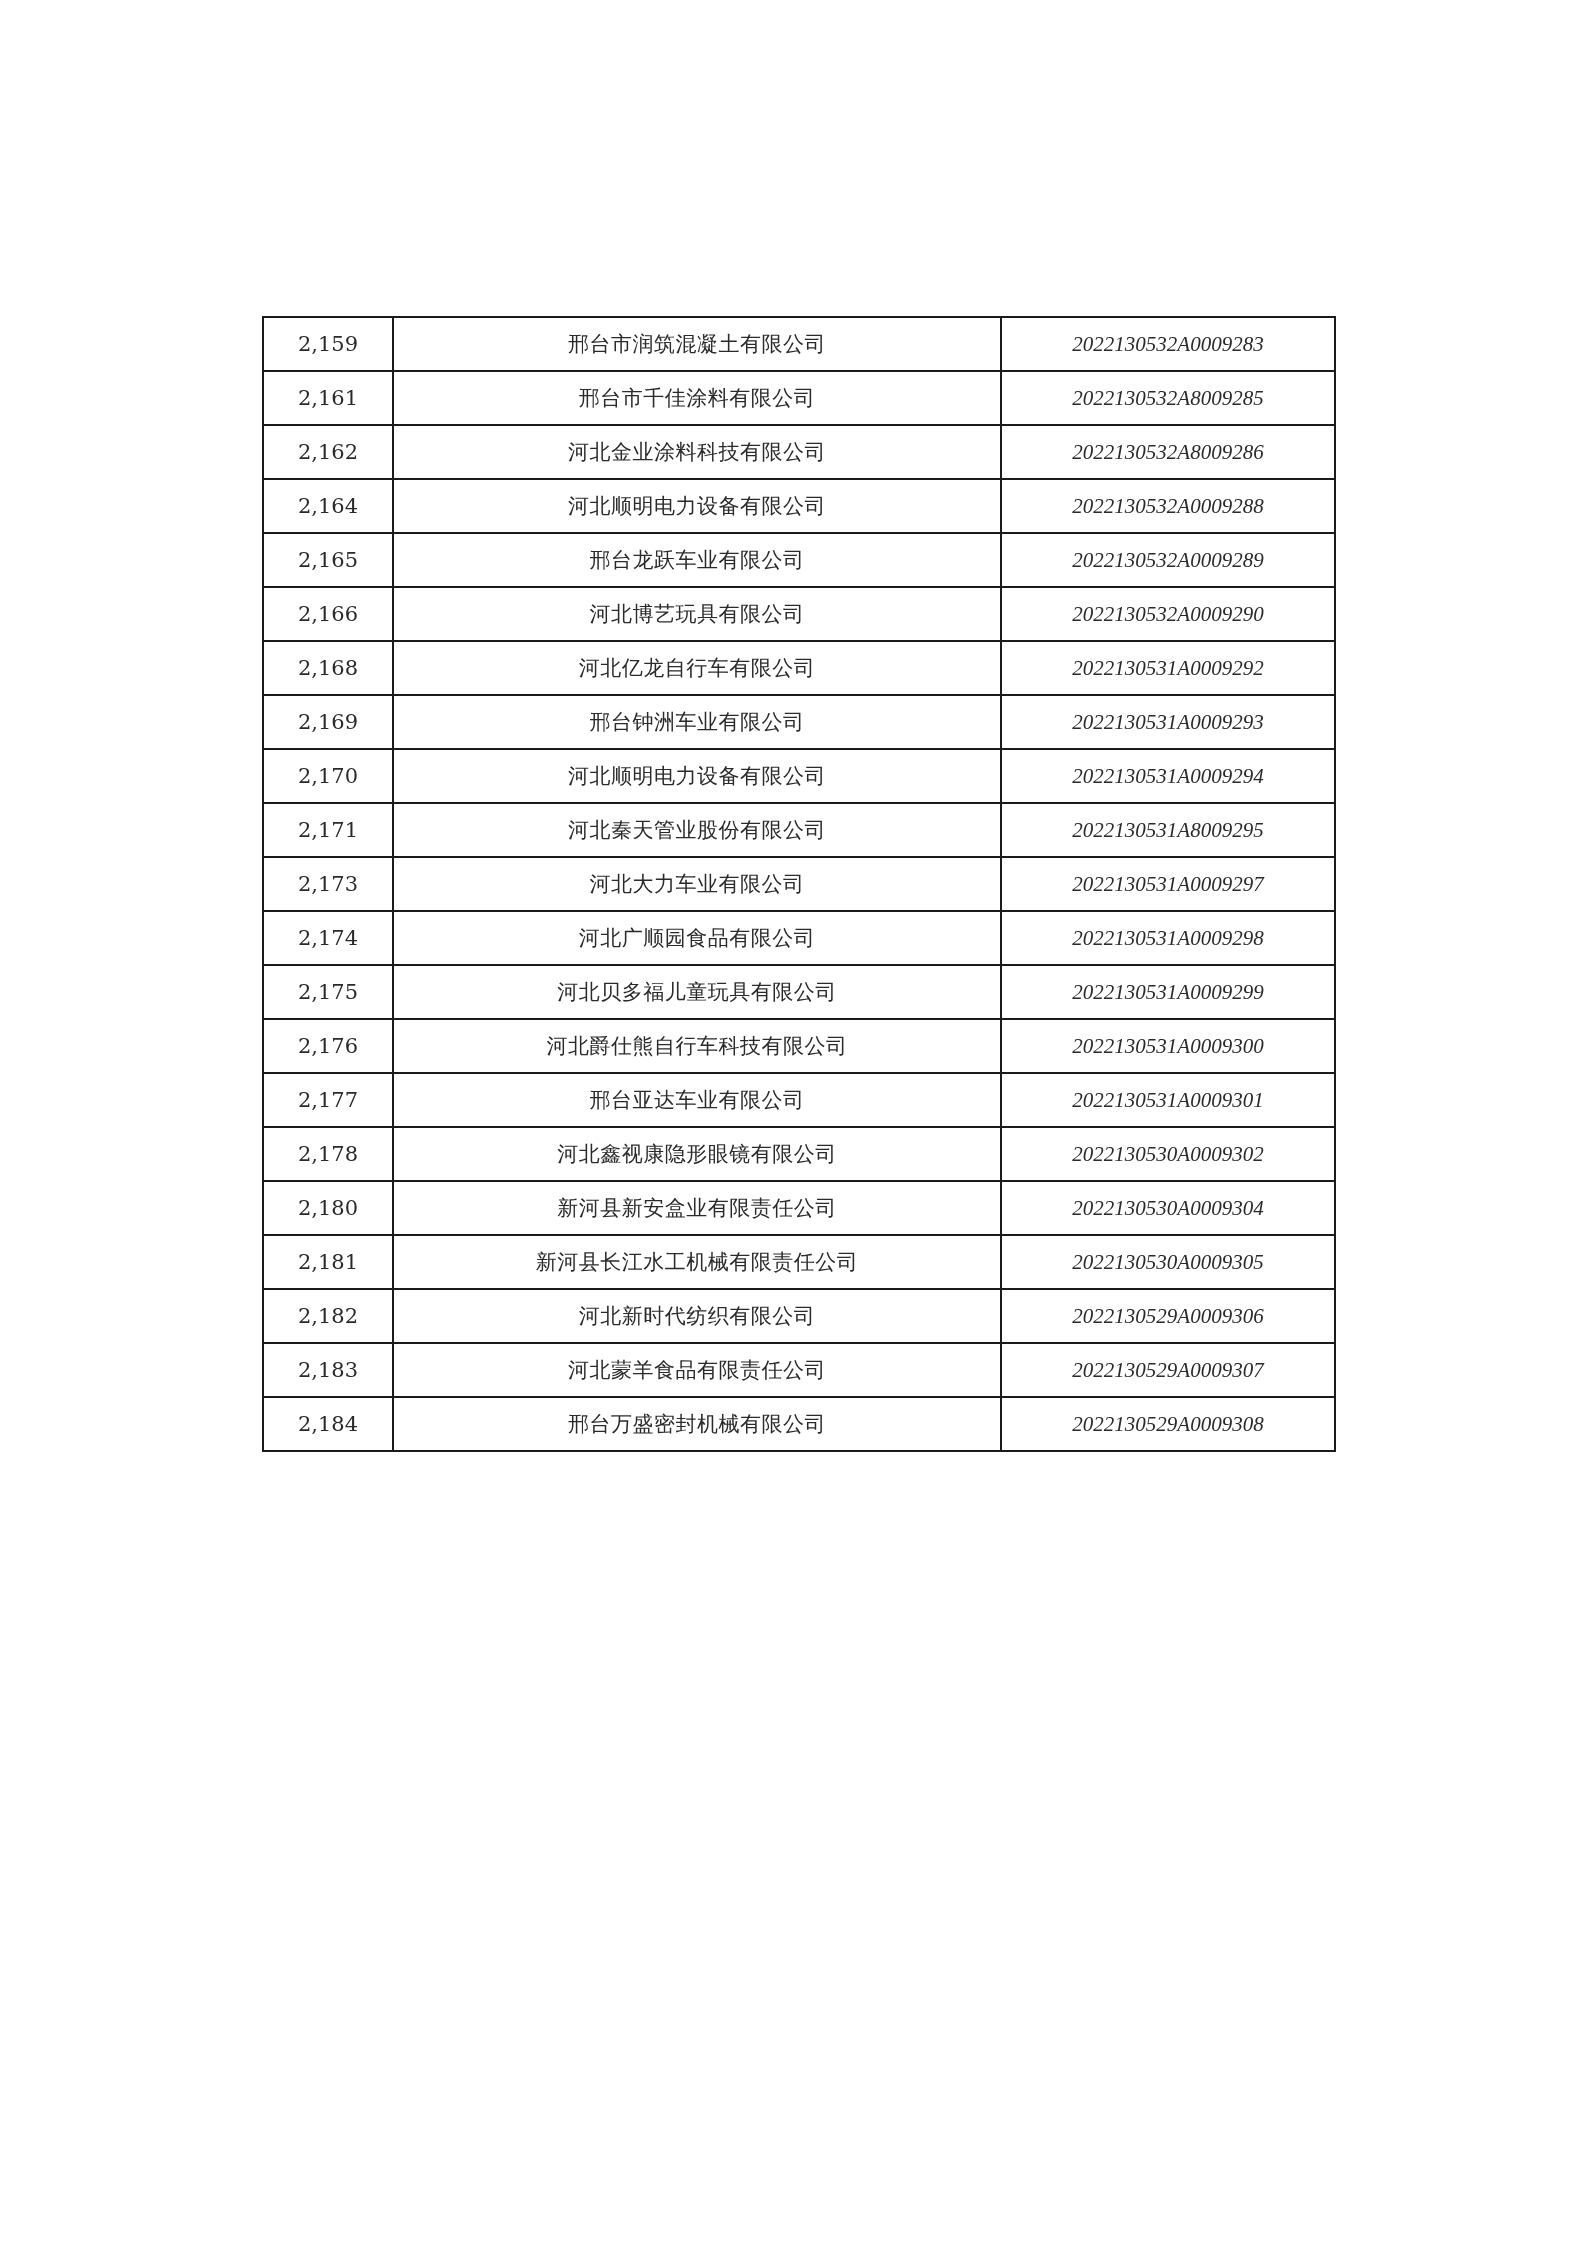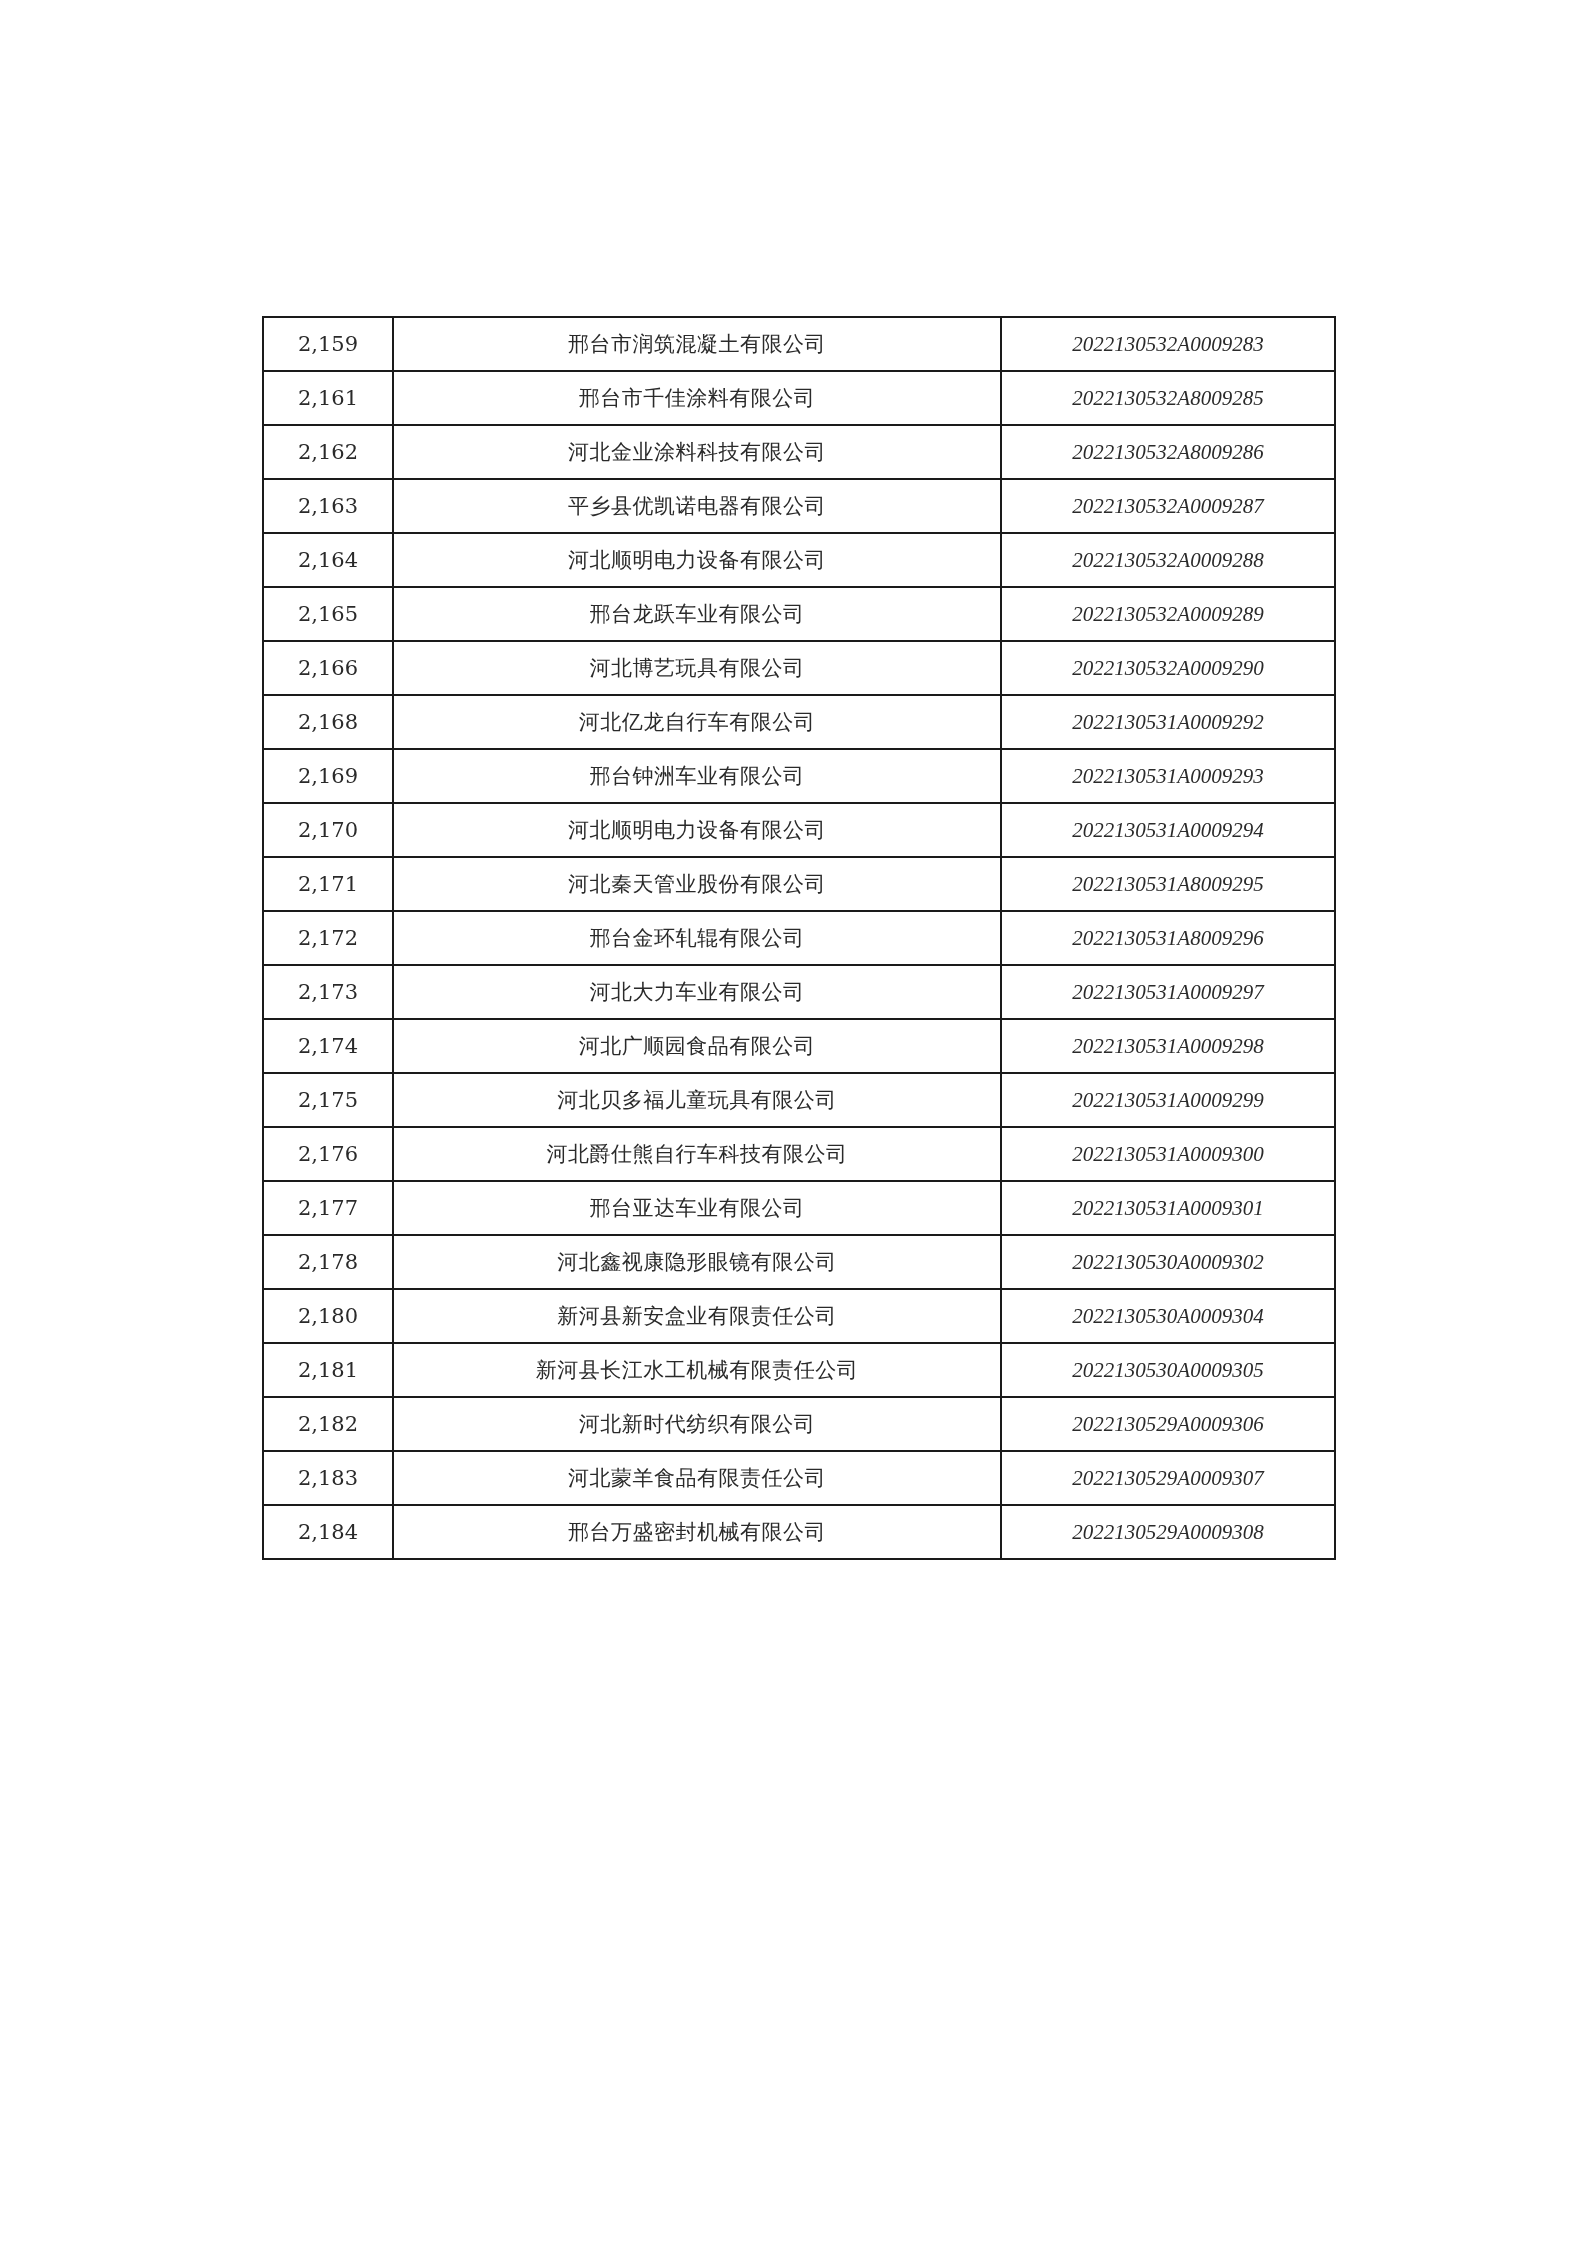--- a/index.html
+++ b/index.html
@@ -59,25 +59,20 @@
         <td class="c-no">2,161</td>
         <td class="c-name">邢台市千佳涂料有限公司</td>
         <td class="c-code">2022130532A8009285</td>
       </tr>
       <tr>
         <td class="c-no">2,162</td>
         <td class="c-name">河北金业涂料科技有限公司</td>
         <td class="c-code">2022130532A8009286</td>
       </tr>
       <tr>
-        <td class="c-no">2,163</td>
-        <td class="c-name">平乡县优凯诺电器有限公司</td>
-        <td class="c-code">2022130532A0009287</td>
-      </tr>
-      <tr>
         <td class="c-no">2,164</td>
         <td class="c-name">河北顺明电力设备有限公司</td>
         <td class="c-code">2022130532A0009288</td>
       </tr>
       <tr>
         <td class="c-no">2,165</td>
         <td class="c-name">邢台龙跃车业有限公司</td>
         <td class="c-code">2022130532A0009289</td>
       </tr>
       <tr>
@@ -97,25 +92,20 @@
       </tr>
       <tr>
         <td class="c-no">2,170</td>
         <td class="c-name">河北顺明电力设备有限公司</td>
         <td class="c-code">2022130531A0009294</td>
       </tr>
       <tr>
         <td class="c-no">2,171</td>
         <td class="c-name">河北秦天管业股份有限公司</td>
         <td class="c-code">2022130531A8009295</td>
-      </tr>
-      <tr>
-        <td class="c-no">2,172</td>
-        <td class="c-name">邢台金环轧辊有限公司</td>
-        <td class="c-code">2022130531A8009296</td>
       </tr>
       <tr>
         <td class="c-no">2,173</td>
         <td class="c-name">河北大力车业有限公司</td>
         <td class="c-code">2022130531A0009297</td>
       </tr>
       <tr>
         <td class="c-no">2,174</td>
         <td class="c-name">河北广顺园食品有限公司</td>
         <td class="c-code">2022130531A0009298</td>

